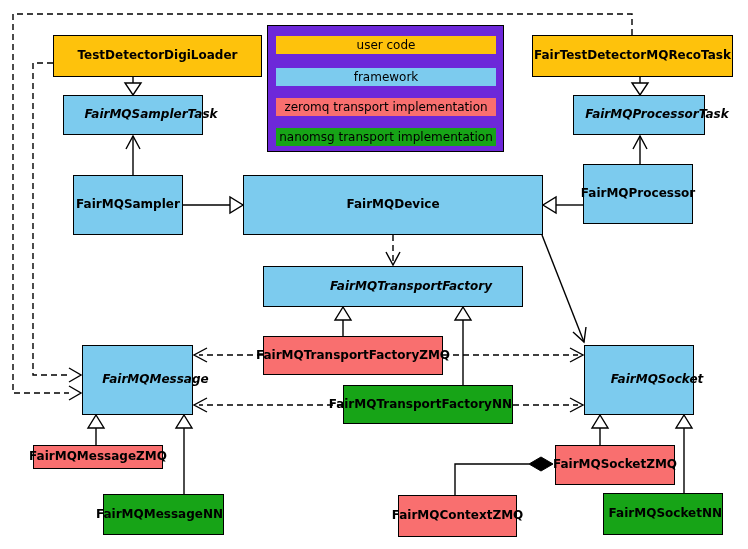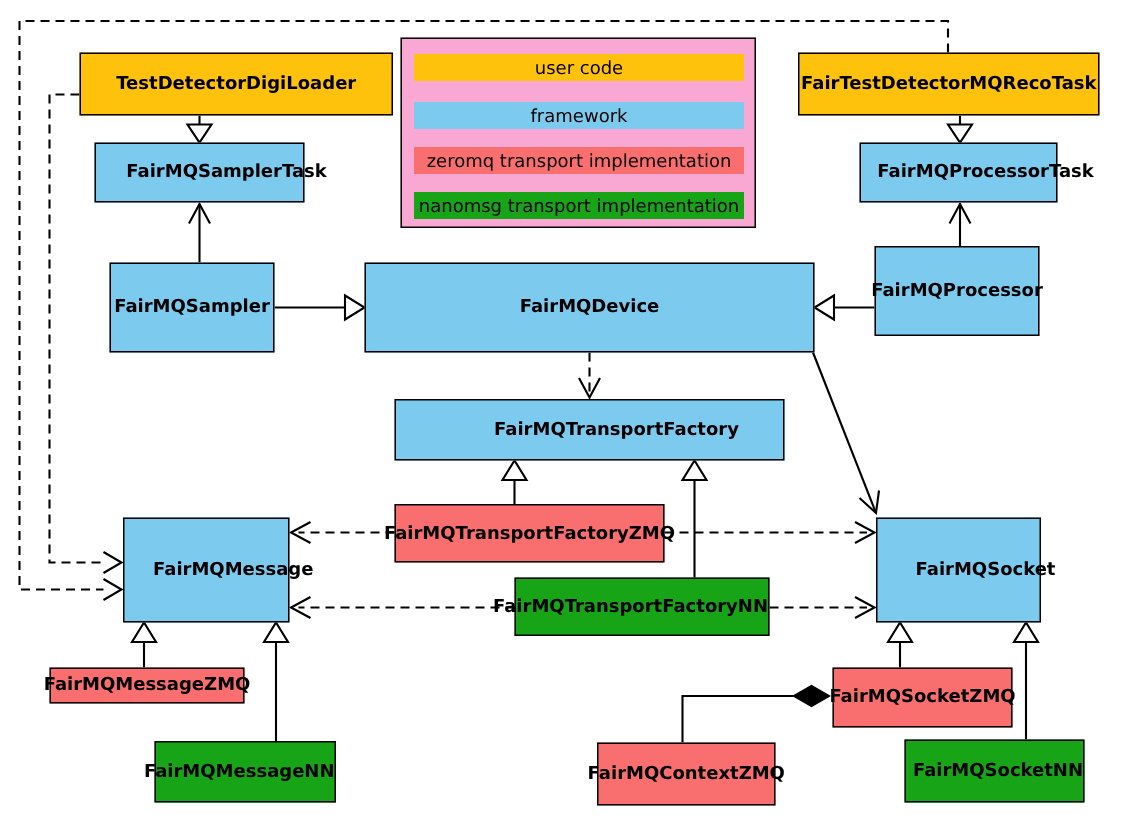--- a/index.html
+++ b/index.html
@@ -7,28 +7,28 @@
     position:relative;width:748px;height:549px;background:#fff;overflow:hidden;
     font-family:"DejaVu Sans","Liberation Sans",sans-serif;
   }
   .lines{position:absolute;left:0;top:0;width:748px;height:549px;}
   .node{
     position:absolute;box-sizing:border-box;border:1.6px solid #000;
     display:flex;align-items:center;justify-content:center;
     font-weight:bold;font-size:12px;color:#000;text-align:center;
     white-space:nowrap;line-height:1.1;
   }
-  .abstract{padding-left:36px;}
+  .abstract{font-style:italic;padding-left:36px;}
   .c-yellow{background:#FEC20C;}
   .c-blue{background:#7CCBEE;}
   .c-red{background:#F96F6F;}
   .c-green{background:#17A417;justify-content:flex-end;}
   .legend{
     position:absolute;left:267px;top:25px;width:237px;height:127px;
-    box-sizing:border-box;border:1.6px solid #000;background:#f9a8d4;
+    box-sizing:border-box;border:1.6px solid #000;background:#6d28d9;
   }
   .legend-item{
     position:absolute;left:8px;width:220px;height:18px;
     display:flex;align-items:center;justify-content:center;
     font-size:12px;font-weight:normal;color:#000;white-space:nowrap;
   }
   svg .solid{stroke:#000;stroke-width:1.4;fill:none;}
   svg .dashed{stroke:#000;stroke-width:1.4;fill:none;stroke-dasharray:6 4;}
   svg .tri{fill:#fff;stroke:#000;stroke-width:1.4;}
   svg .chev{fill:none;stroke:#000;stroke-width:1.4;}

